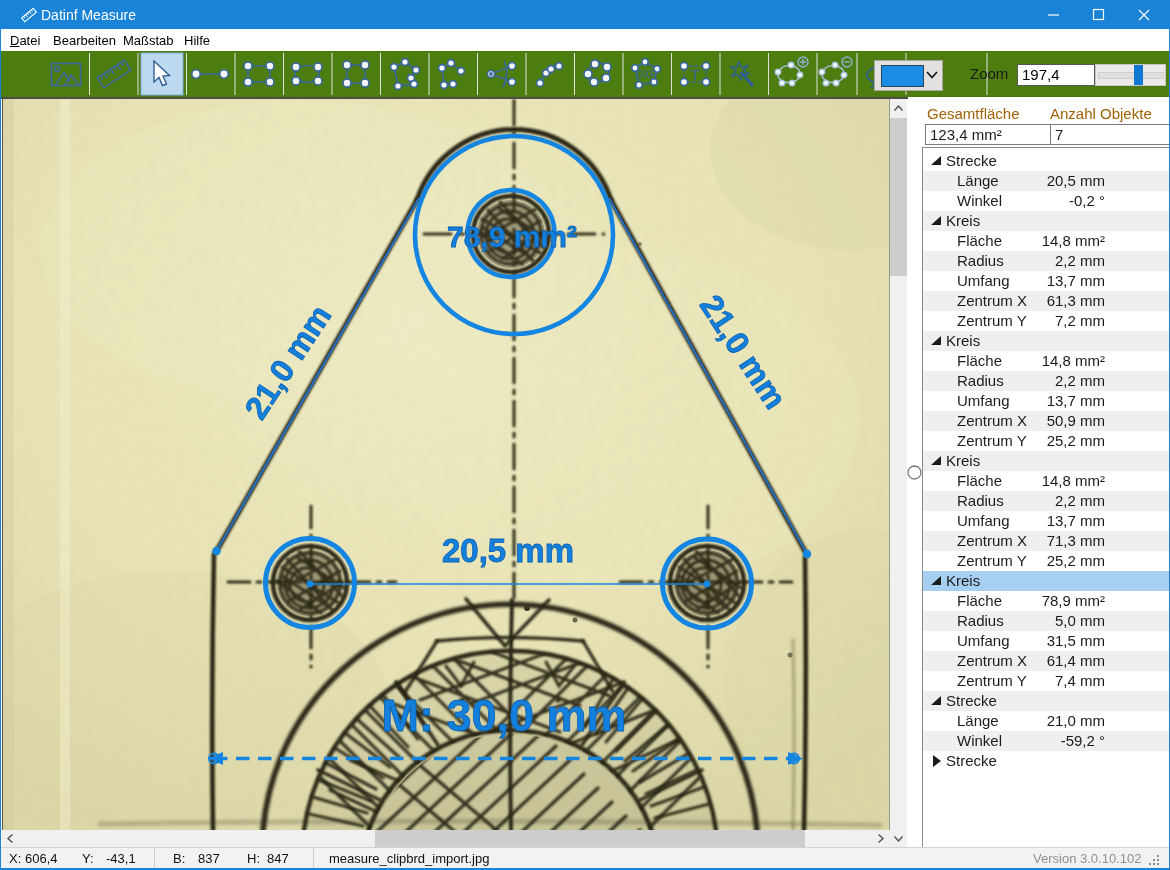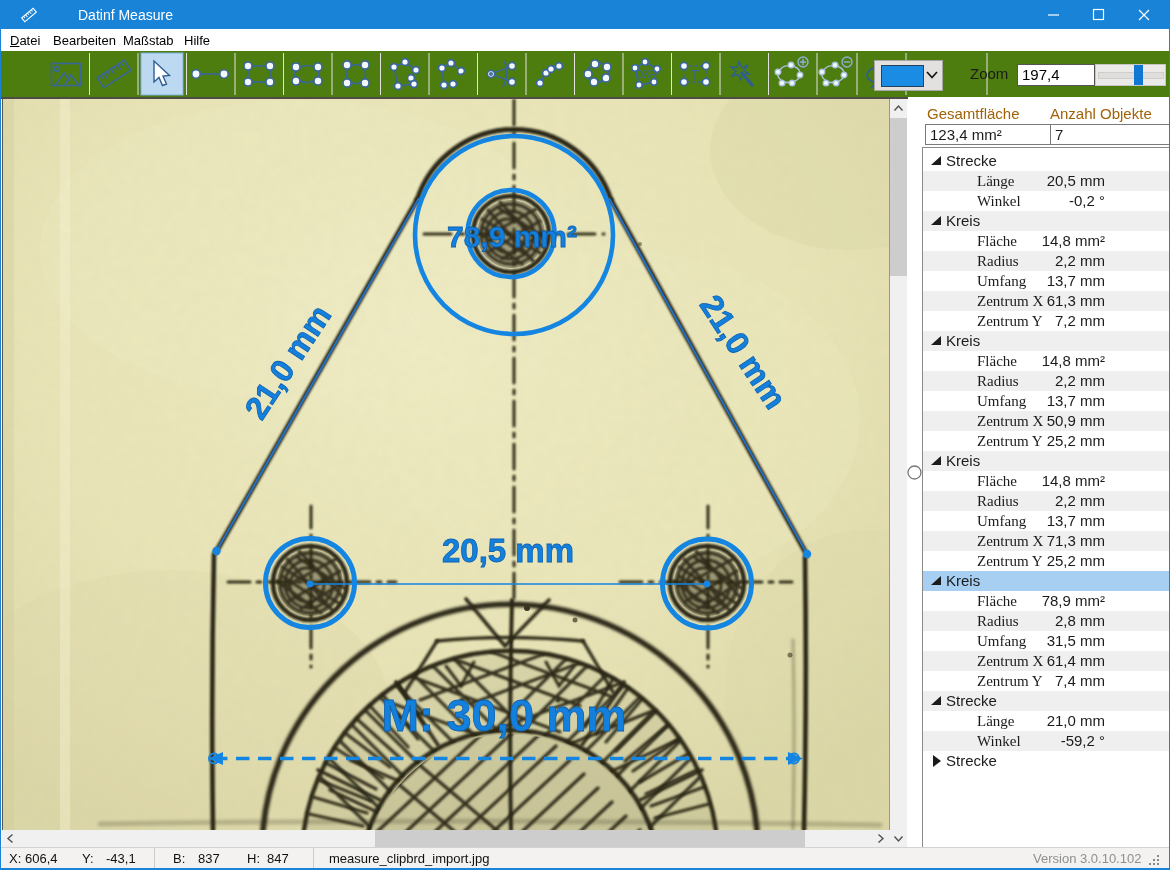--- a/index.html
+++ b/index.html
@@ -1,21 +1,21 @@
 <!DOCTYPE html>
 <html><head>
 <meta charset="utf-8">
 <style>
   html,body{margin:0;padding:0;}
   body{width:1170px;height:870px;position:relative;overflow:hidden;
        font-family:"Liberation Sans",sans-serif;background:#fff;}
   .abs{position:absolute;}
   
   #titlebar{left:0;top:0;width:1170px;height:29px;background:#1883d7;}
-  #titletxt{left:41px;top:7px;color:#fff;font-size:14px;margin-left:37px;}
+  #titletxt{left:41px;top:7px;color:#fff;font-size:14px;}
   
   #menubar{left:1px;top:29px;width:1168px;height:14px;background:#fff;color:#000;font-size:13px;}
   .mi{position:absolute;top:4px;}
   
   #toolbar{left:1px;top:51px;width:1168px;height:46px;background:#4d7c0f;padding-left:40px;}
   #darkline{left:0;top:97px;width:908px;height:2px;background:#4e4c45;}
   
   .sbtrack{background:#f0f0f0;}
   .sbthumb{background:#cdcdcd;}
   
@@ -25,21 +25,21 @@
   .plabel{position:absolute;font-size:15px;color:#a16207;}
   .pinput{position:absolute;height:19px;border:1px solid #7a7a7a;background:#fff;font-size:15px;color:#1b1b1b;padding:0 13px 0 4px;line-height:19px;}
   #tree{position:absolute;left:-1px;top:48px;width:246px;height:698px;border:1px solid #8a8a8a;background:#fff;overflow:hidden;padding-top:3px;}
   .tr{position:relative;height:20px;line-height:20px;font-size:15px;color:#1b1b1b;width:246px;}
   .g{background:#efefef;}
   .sel{background:#a6cff1;}
   .tri{position:absolute;left:8px;top:5px;width:0;height:0;}
   .te{border-left:10px solid transparent;border-bottom:9px solid #1b1b1b;}
   .tc{left:10px;top:4px;border-top:6px solid transparent;border-bottom:6px solid transparent;border-left:8px solid #1b1b1b;}
   .hname{position:absolute;left:23px;}
-  .lab{position:absolute;left:54px;font-family:Liberation Serif, serif;}
+  .lab{position:absolute;left:34px;}
   .val{position:absolute;right:64px;text-align:right;}
   
   #status{left:1px;top:847px;width:1168px;height:21px;background:#f3f2f1;border-top:1px solid #d5d3d1;font-size:13px;color:#111;}
   .st{position:absolute;top:3px;}
   .stsep{position:absolute;top:0;width:1px;height:21px;background:#cccccc;}
   
   #bl{left:0;top:29px;width:1px;height:839px;background:#1883d7;}
   #br{left:1169px;top:29px;width:1px;height:839px;background:#1883d7;}
   #bb{left:0;top:868px;width:1170px;height:2px;background:#1883d7;}
 </style>
@@ -524,21 +524,21 @@
 <div class="tr sel">
         <span class="tri te"></span>
         <span class="hname">Kreis</span>
       </div>
 <div class="tr">
         <span class="lab">Fläche</span>
         <span class="val">78,9 mm²</span>
       </div>
 <div class="tr g">
         <span class="lab">Radius</span>
-        <span class="val">2,8 mm</span>
+        <span class="val">5,0 mm</span>
       </div>
 <div class="tr">
         <span class="lab">Umfang</span>
         <span class="val">31,5 mm</span>
       </div>
 <div class="tr g">
         <span class="lab">Zentrum X</span>
         <span class="val">61,4 mm</span>
       </div>
 <div class="tr">

